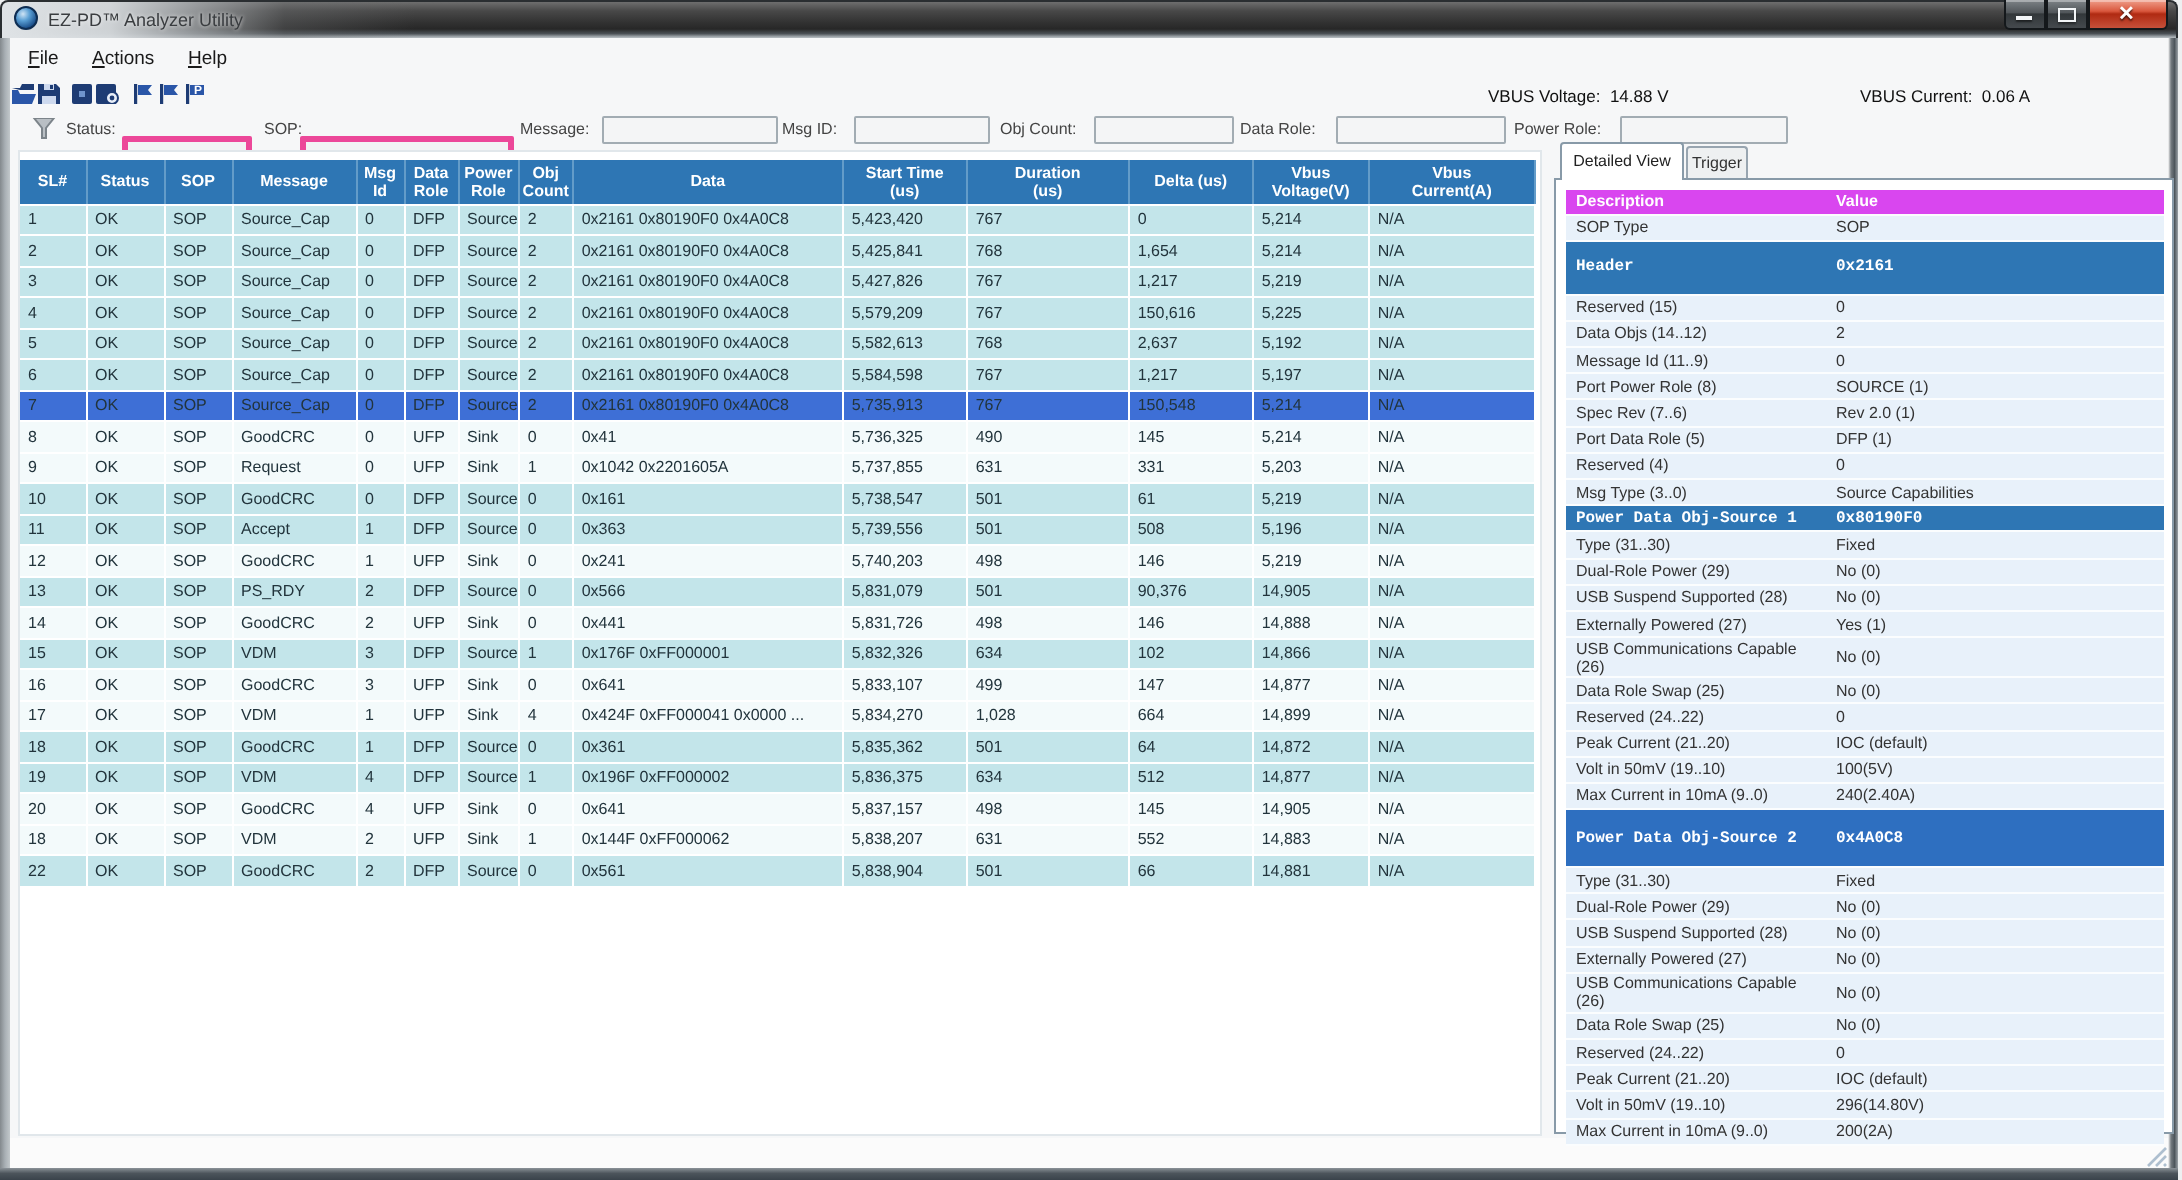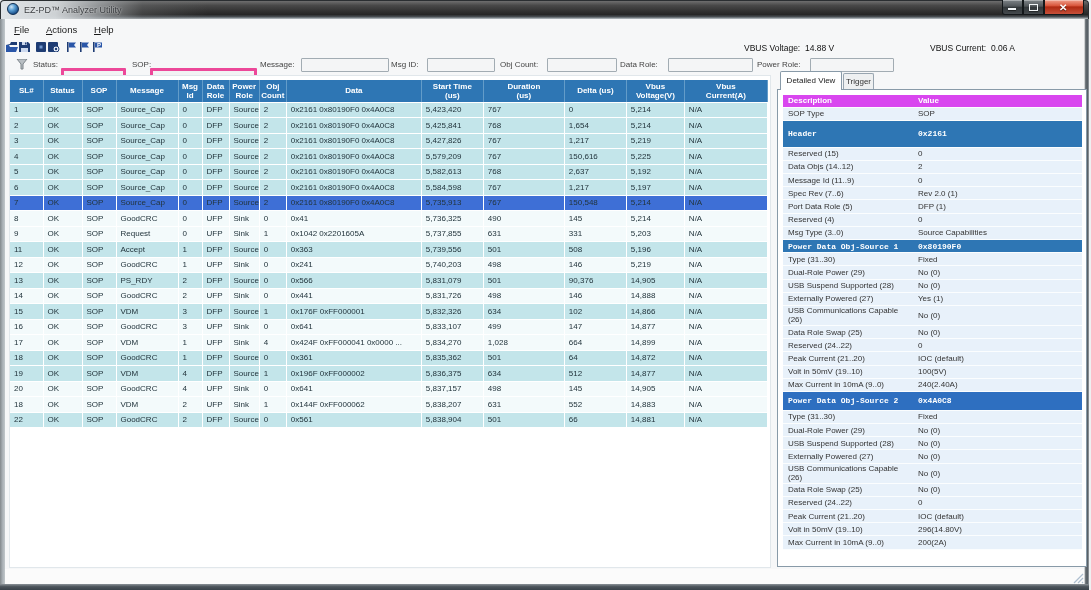--- a/index.html
+++ b/index.html
@@ -324,20 +324,36 @@
         <td>Sink</td>
         <td>1</td>
         <td>0x1042 0x2201605A</td>
         <td>5,737,855</td>
         <td>631</td>
         <td>331</td>
         <td>5,203</td>
         <td>N/A</td>
       </tr>
       <tr class="src">
+        <td>10</td>
+        <td>OK</td>
+        <td>SOP</td>
+        <td>GoodCRC</td>
+        <td>0</td>
+        <td>DFP</td>
+        <td>Source</td>
+        <td>0</td>
+        <td>0x161</td>
+        <td>5,738,547</td>
+        <td>501</td>
+        <td>61</td>
+        <td>5,219</td>
+        <td>N/A</td>
+      </tr>
+      <tr class="src">
         <td>11</td>
         <td>OK</td>
         <td>SOP</td>
         <td>Accept</td>
         <td>1</td>
         <td>DFP</td>
         <td>Source</td>
         <td>0</td>
         <td>0x363</td>
         <td>5,739,556</td>
@@ -551,20 +567,24 @@
       </tr>
       <tr style="height:13.2px">
         <td>Data Objs (14..12)</td>
         <td class="v">2</td>
       </tr>
       <tr style="height:13.2px">
         <td>Message Id (11..9)</td>
         <td class="v">0</td>
       </tr>
       <tr style="height:13.2px">
+        <td>Port Power Role (8)</td>
+        <td class="v">SOURCE (1)</td>
+      </tr>
+      <tr style="height:13.2px">
         <td>Spec Rev (7..6)</td>
         <td class="v">Rev 2.0 (1)</td>
       </tr>
       <tr style="height:13.2px">
         <td>Port Data Role (5)</td>
         <td class="v">DFP (1)</td>
       </tr>
       <tr style="height:13.2px">
         <td>Reserved (4)</td>
         <td class="v">0</td>
@@ -610,21 +630,21 @@
         <td class="v">IOC (default)</td>
       </tr>
       <tr style="height:13.2px">
         <td>Volt in 50mV (19..10)</td>
         <td class="v">100(5V)</td>
       </tr>
       <tr style="height:13.2px">
         <td>Max Current in 10mA (9..0)</td>
         <td class="v">240(2.40A)</td>
       </tr>
-      <tr class="h2" style="height:19px">
+      <tr class="h2" style="height:29px">
         <td>Power Data Obj-Source 2</td>
         <td class="v">0x4A0C8</td>
       </tr>
       <tr style="height:13.2px">
         <td>Type (31..30)</td>
         <td class="v">Fixed</td>
       </tr>
       <tr style="height:13.2px">
         <td>Dual-Role Power (29)</td>
         <td class="v">No (0)</td>

